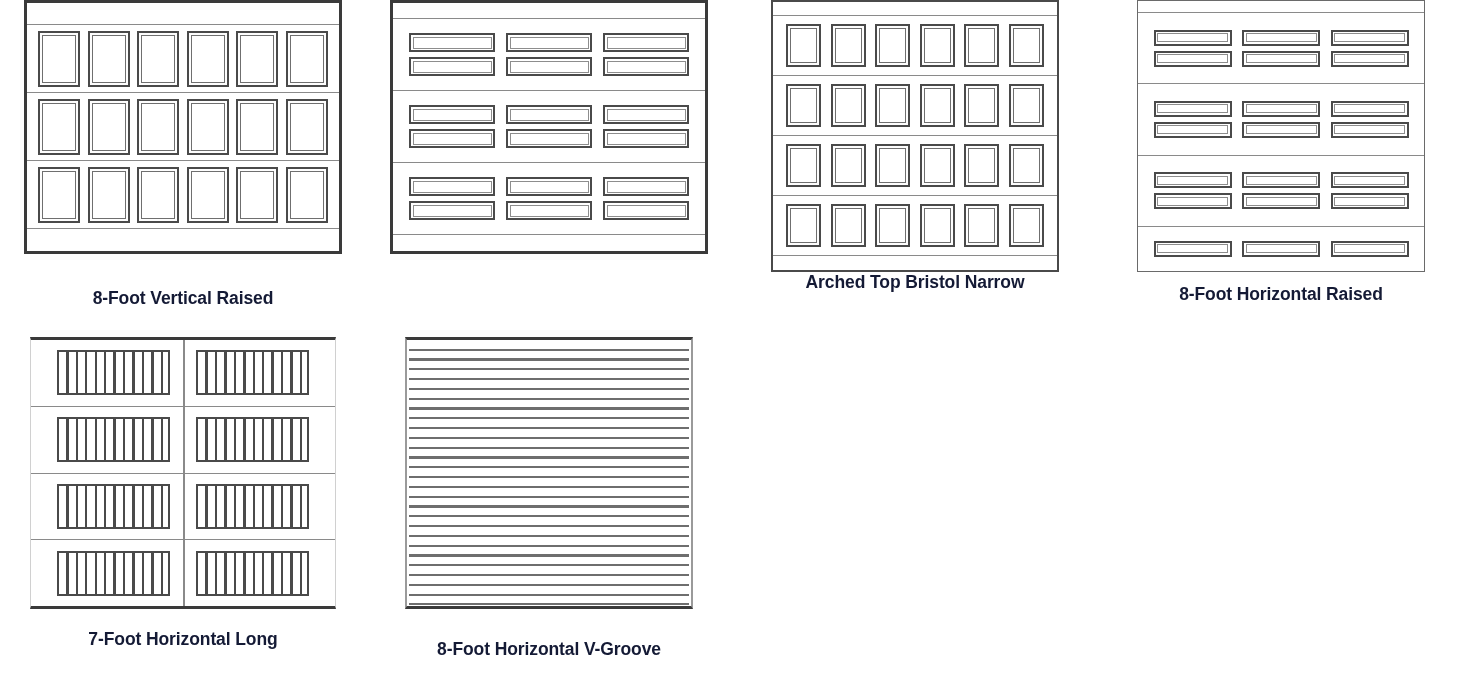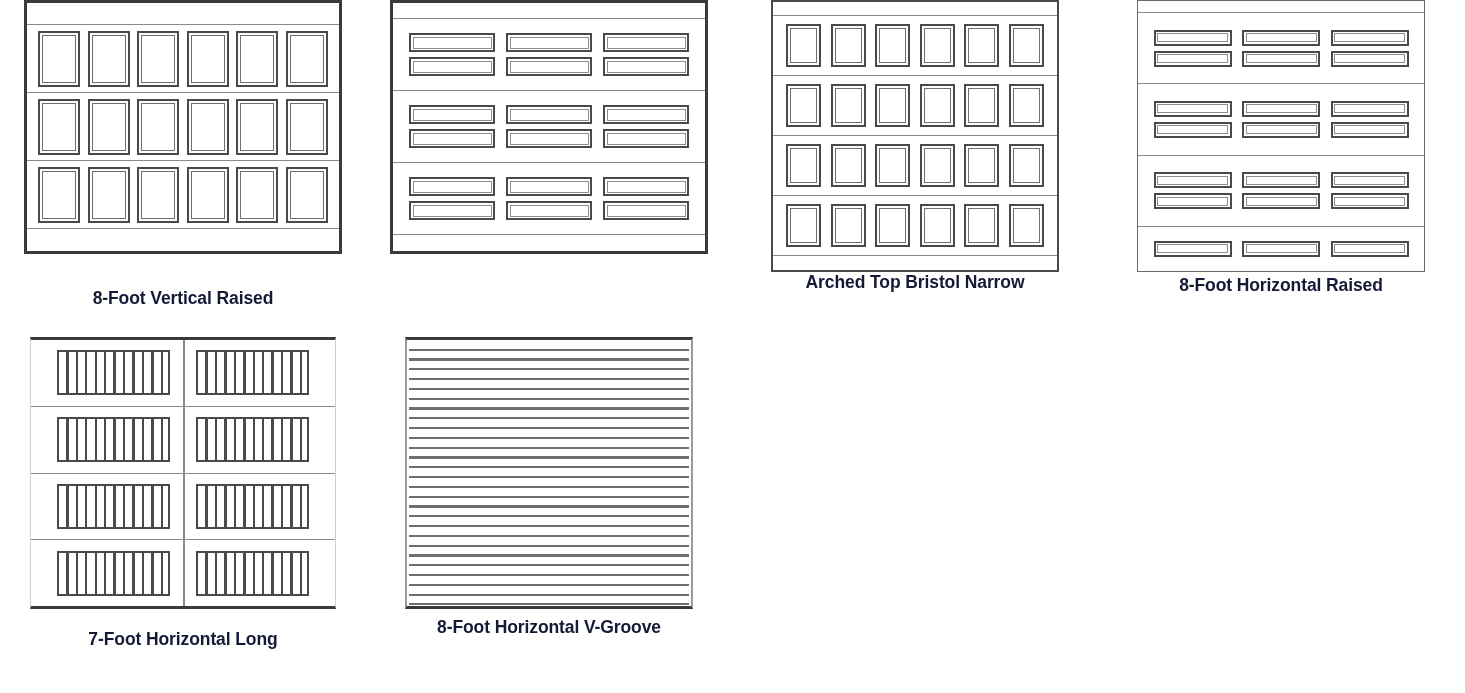--- a/index.html
+++ b/index.html
@@ -549,21 +549,21 @@
             </div>
             <div class="hgroup" style="width:78px;height:20px;">
               <div class="hbar" style="height:16px;">
                   <i></i>
                 </div>
             </div>
           </div>
         </div>
       </div>
     </div>
-    <div class="door-caption" style="margin-top:3px;">8-Foot Horizontal Raised</div>
+    <div class="door-caption" style="margin-top:12px;">8-Foot Horizontal Raised</div>
   </div>
 
   <div class="door-card">
     <div class="door-figure">
       <div class="door" style="width:306px;height:272px;border-width:1.5px;border-color:#d0d0d0;border-top:3px solid #3a3a3a;border-bottom:3px solid #3a3a3a;">
         <div class="section">
           <div class="lcols">
             <div class="lpanel" style="width:113px;height:45px;"></div>
             <div class="lpanel" style="width:113px;height:45px;"></div>
           </div>
@@ -590,16 +590,16 @@
     </div>
     <div class="door-caption" style="margin-top:20px;">7-Foot Horizontal Long</div>
   </div>
 
   <div class="door-card">
     <div class="door-figure">
       <div class="door" style="width:288px;height:272px;border-width:2px;border-color:#9a9a9a;border-top:3px solid #3a3a3a;border-bottom:3px solid #3a3a3a;padding:1px 2px;">
         <div class="vgroove"></div>
       </div>
     </div>
-    <div class="door-caption" style="margin-top:8px;">8-Foot Horizontal V-Groove</div>
+    <div class="door-caption" style="margin-top:30px;">8-Foot Horizontal V-Groove</div>
   </div>
 
 </div>
 
 </body></html>

